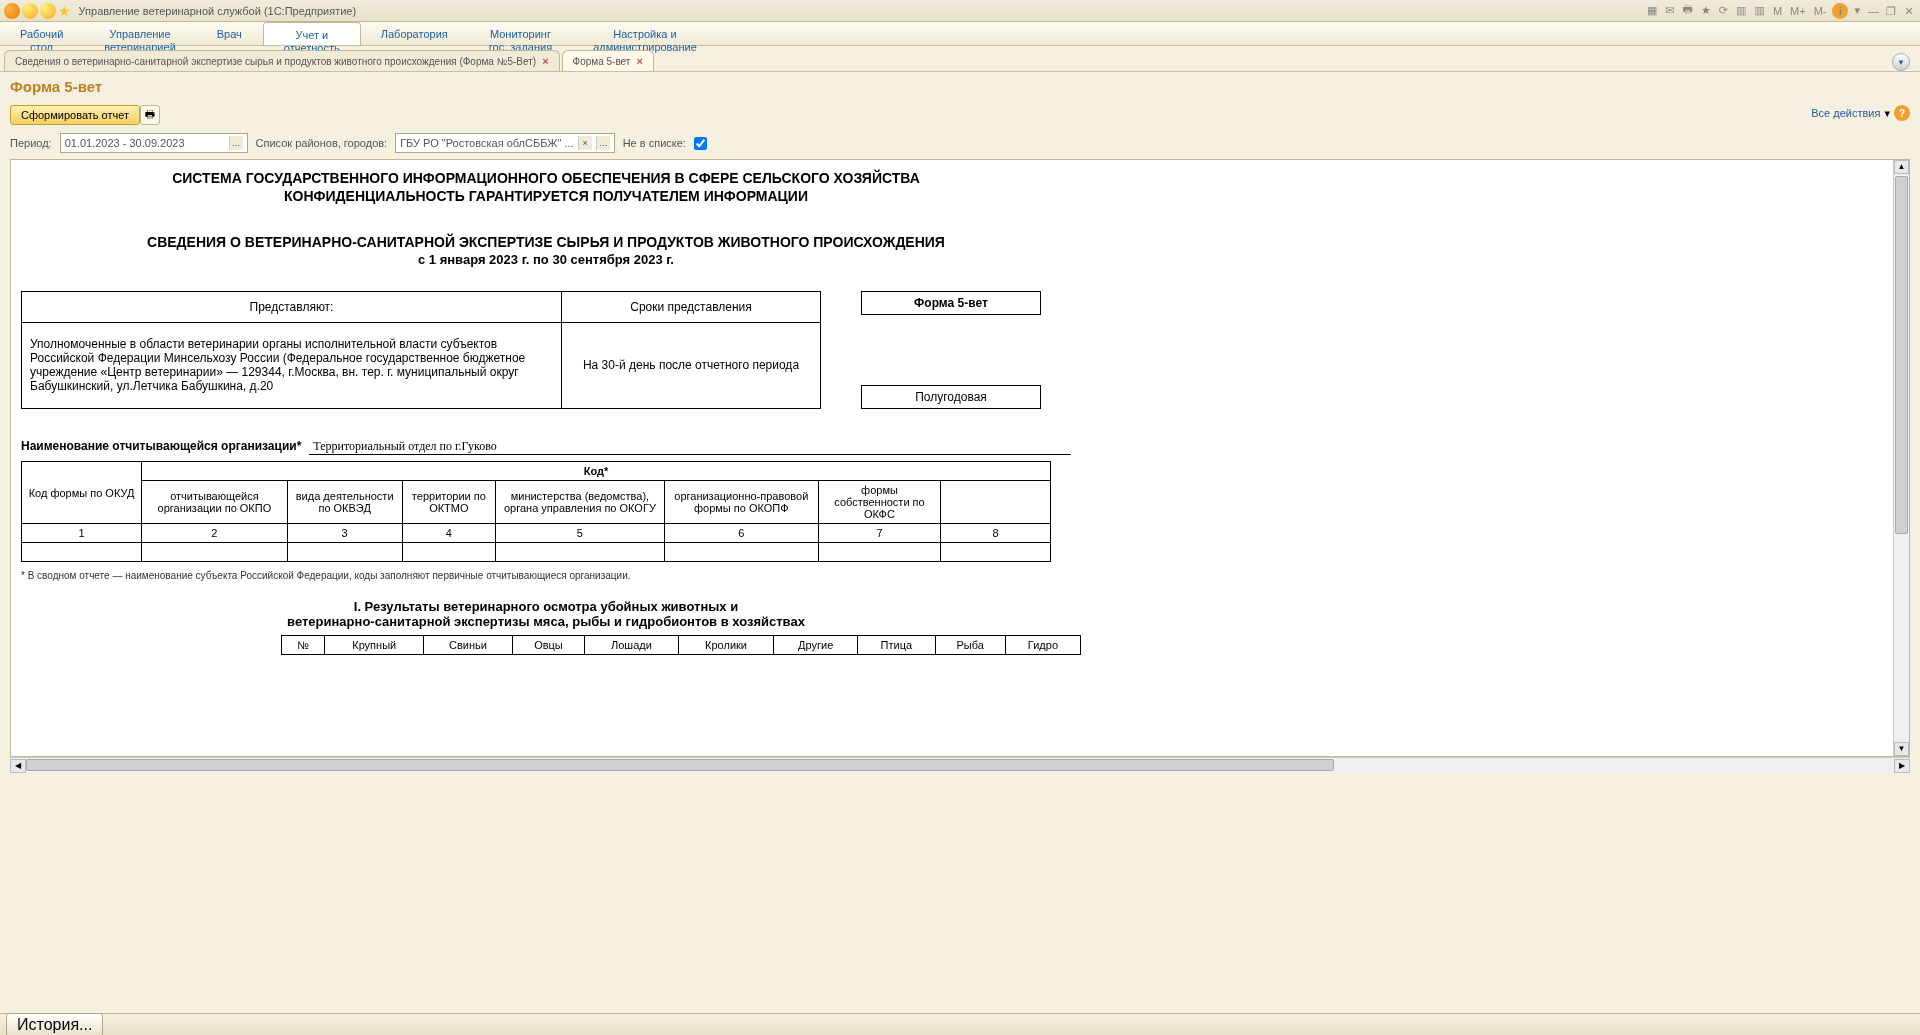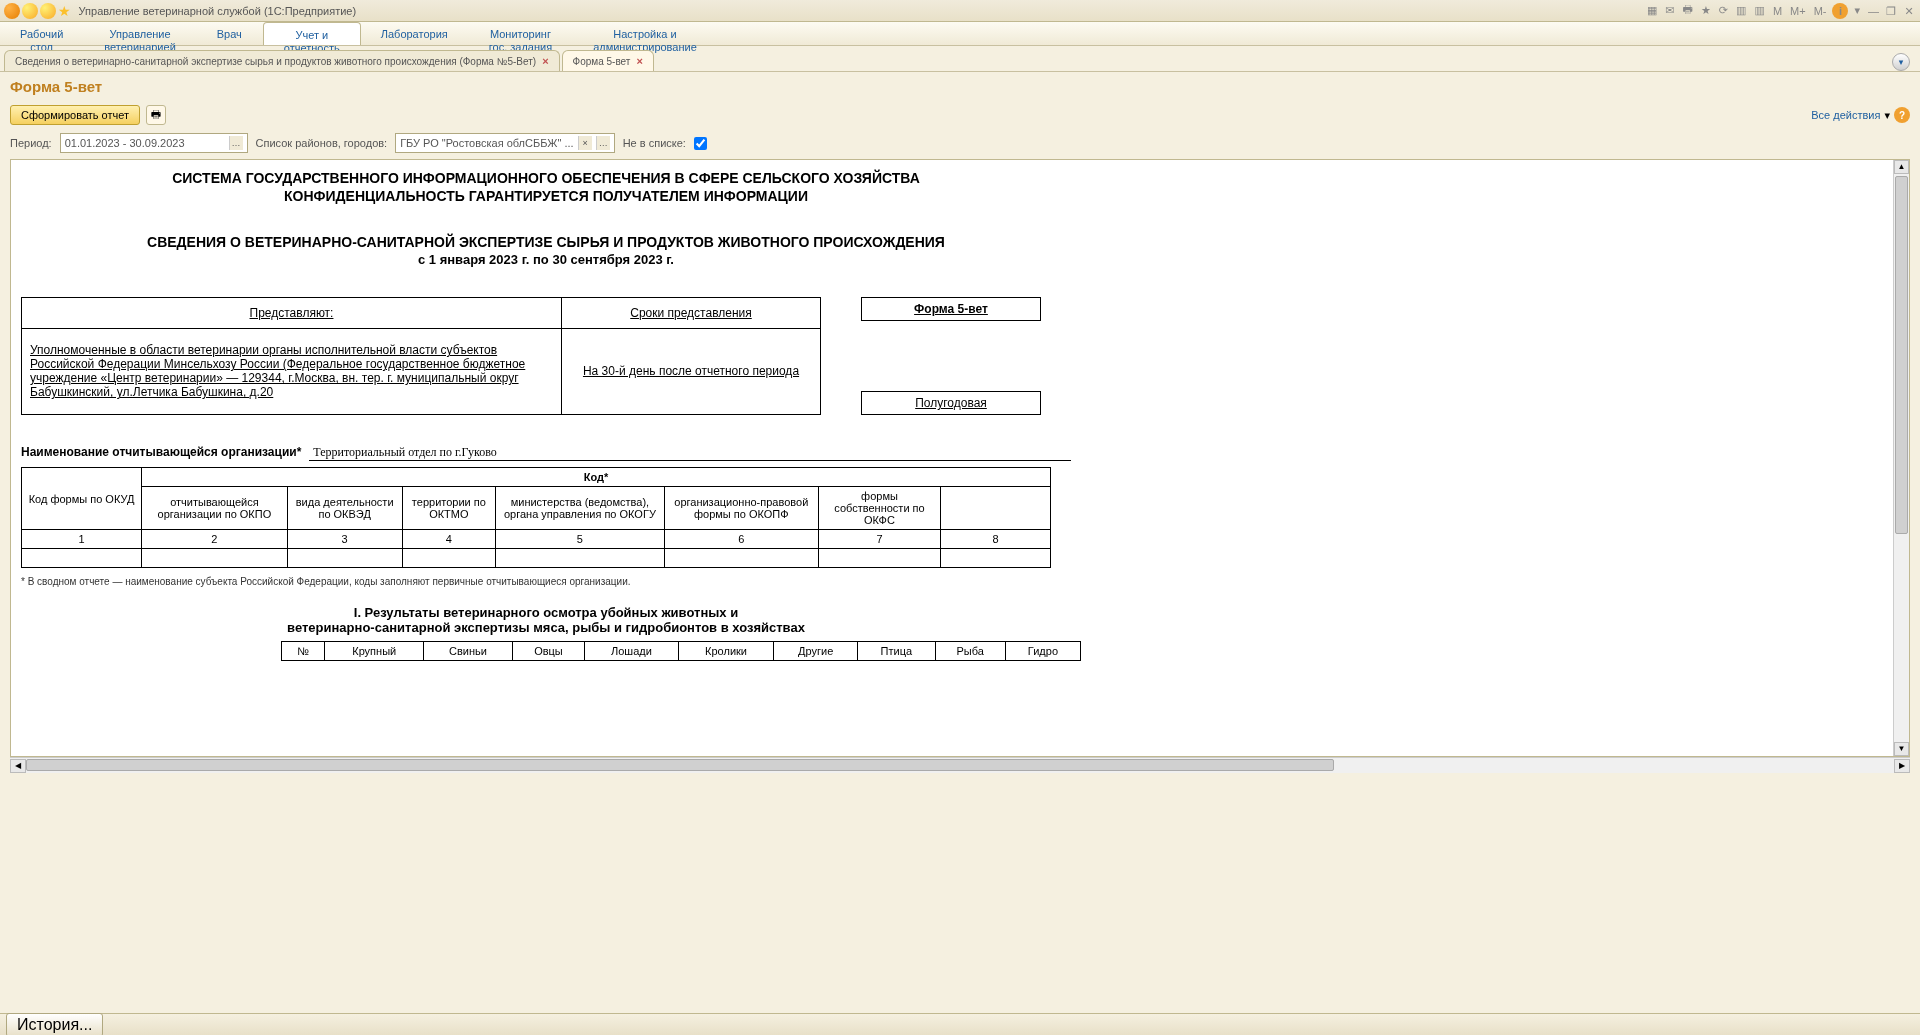--- a/index.html
+++ b/index.html
@@ -23,39 +23,39 @@
 
 .tabbar { height: 26px; background: #f5f0e0; display: flex; align-items: flex-end; padding: 0 4px; border-bottom: 1px solid #c8c0a0; }
 .tab { padding: 4px 10px; background: #f0ead6; border: 1px solid #c0b890; border-bottom: none; border-radius: 6px 6px 0 0; margin-right: 2px; font-size: 10px; color: #555; display: flex; align-items: center; gap: 6px; cursor: pointer; }
 .tab.active { background: #fff8e8; }
 .tab-close { color: #c05050; font-weight: bold; cursor: pointer; font-size: 11px; }
 .tabbar-right { margin-left: auto; padding-right: 6px; }
 .round-btn { width: 18px; height: 18px; border-radius: 50%; background: linear-gradient(#fff, #d0d0d0); border: 1px solid #aaa; display: inline-flex; align-items: center; justify-content: center; font-size: 9px; color: #2060a0; cursor: pointer; }
 
 .page-title { padding: 6px 10px; color: #c08020; font-size: 15px; font-weight: bold; }
 
-.toolbar { padding: 4px 10px; display: flex; align-items: center; gap: 6px; }
+.toolbar { padding: 4px 10px; display: flex; align-items: flex-start; }
 .btn-gold { background: linear-gradient(#fff0b0, #f5d060); border: 1px solid #c0a030; border-radius: 3px; padding: 3px 10px; font-size: 11px; cursor: pointer; }
 .btn-icon { width: 20px; height: 20px; border: 1px solid #c0b890; border-radius: 3px; background: #fff8e8; display: inline-flex; align-items: center; justify-content: center; cursor: pointer; font-size: 11px; }
 .toolbar-right { margin-left: auto; display: flex; align-items: center; gap: 4px; }
 .link-blue { color: #2060a0; cursor: pointer; font-size: 11px; }
 .help-icon { width: 16px; height: 16px; border-radius: 50%; background: #f0a030; color: #fff; display: inline-flex; align-items: center; justify-content: center; font-weight: bold; font-size: 10px; cursor: pointer; }
 
 .params { padding: 4px 10px; display: flex; align-items: center; gap: 8px; font-size: 11px; color: #555; }
 .field { background: #fff; border: 1px solid #b0a880; padding: 2px 4px; font-size: 11px; display: inline-flex; align-items: center; }
 .field-btn { width: 14px; height: 14px; background: #f0ead6; border-left: 1px solid #ccc; text-align: center; line-height: 14px; cursor: pointer; font-size: 9px; margin-left: 4px; }
 .chk { width: 13px; height: 13px; }
 
 .report-area { margin: 2px 10px 0 10px; background: #fff; border: 1px solid #c0b890; height: 598px; overflow: auto; position: relative; }
 .report-content { padding: 8px 10px; font-family: Arial; color: #000; }
 .rep-h1 { text-align: center; font-weight: bold; font-size: 14px; margin: 2px 0; }
 .rep-h2 { text-align: center; font-weight: bold; font-size: 14px; margin: 30px 0 2px 0; }
 .rep-sub { text-align: center; font-weight: bold; font-size: 13px; }
 
-.rep-row { display: flex; gap: 40px; margin-top: 30px; text-decoration: underline; }
+.rep-row { display: flex; gap: 40px; margin-top: 24px; }
 .tbl { border-collapse: collapse; }
 .tbl td, .tbl th { border: 1px solid #000; padding: 4px 8px; font-size: 12px; vertical-align: middle; }
 .tbl th { font-weight: normal; text-align: center; }
 .box { border: 1px solid #000; padding: 4px 20px; text-align: center; font-size: 12px; font-weight: bold; min-width: 180px; }
 
 .field-line { margin-top: 18px; font-size: 12px; display: flex; align-items: baseline; }
 .field-label { font-weight: bold; white-space: nowrap; }
 .field-val { border-bottom: 1px solid #000; flex: 1; margin-left: 8px; padding: 0 4px; font-family: Liberation Serif, serif; }
 
 .codes-table { border-collapse: collapse; margin-top: 6px; width: 1030px; }

